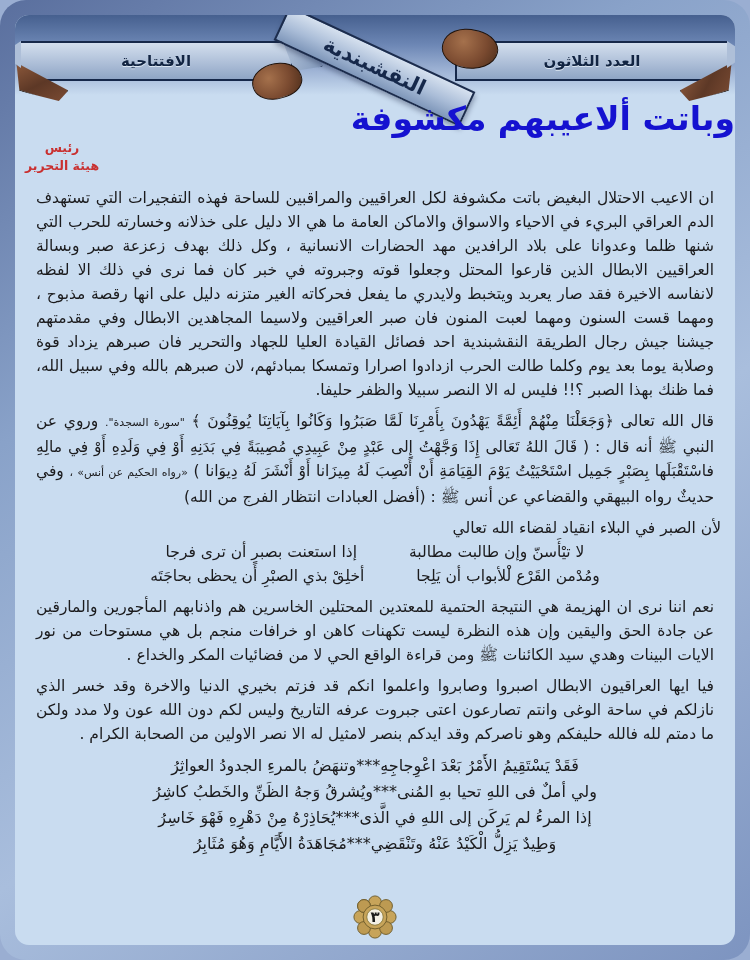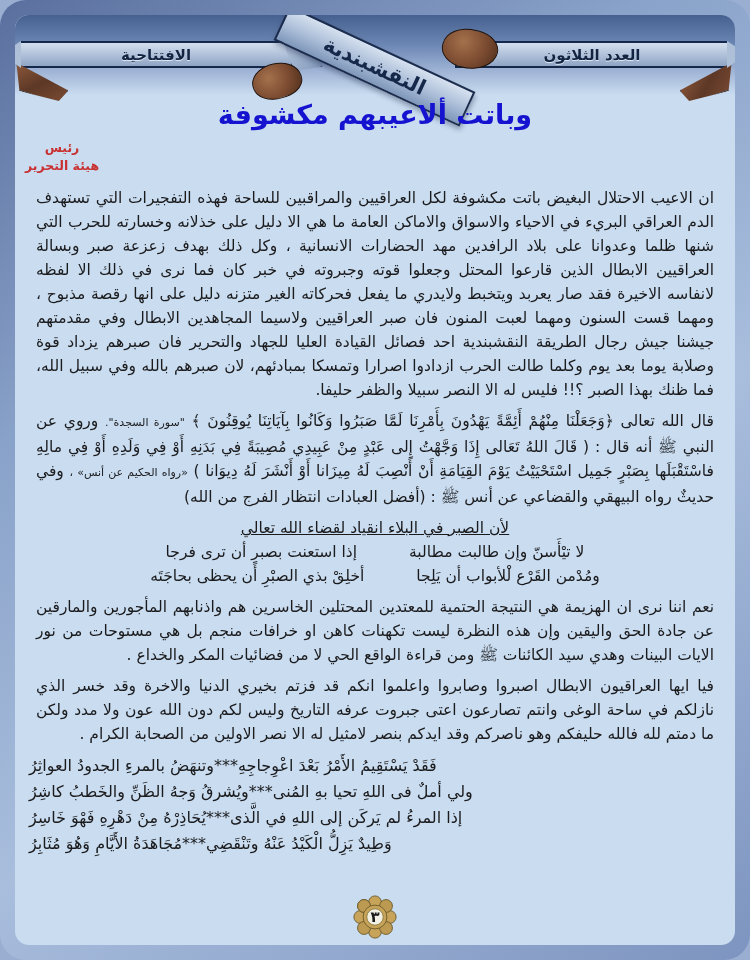--- a/index.html
+++ b/index.html
@@ -24,21 +24,21 @@
     position:relative;
   }
   
   .header-band {
     position:relative;
     height:162px;
     background:linear-gradient(to bottom,#46608f 0px,#6d87b5 30px,#9db2d4 55px,#c9dcf0 80px);
   }
   .banner {
     position:absolute; top:26px;
-    height:27px; width:272px;
+    height:40px; width:272px;
     background:linear-gradient(to bottom,#d3dfee 0%,#aebfd8 55%,#8fa5c5 100%);
     border-top:2px solid #16284a; border-bottom:2px solid #16284a;
     display:flex; align-items:center; justify-content:center;
   }
   .banner-text {
     font-weight:bold; font-size:15px; color:#122442;
     text-shadow:0 1px 0 #dbe6f2;
   }
   .banner-right { right:8px; border-left:2px solid #16284a; }
   .banner-left  { left:6px;  border-right:2px solid #16284a; }
@@ -82,47 +82,47 @@
   .ribbon-tail {
     position:absolute; left:34px; top:8px;
     width:34px; height:52px;
     background:linear-gradient(135deg,#b9c9de,#7e95b8);
     border:1px solid #1c2c4c;
     transform:rotate(-30deg);
     clip-path:polygon(20% 0,100% 10%,80% 100%,0 80%);
   }
   .title {
     position:absolute; top:84px; left:0;
-    width:100%; text-align:center;
-    font-size:27px; font-weight:bold;
+    width:100%; text-align:right;
+    font-size:33px; font-weight:bold;
     color:#1512d0;
     letter-spacing:0.5px;
   }
   .byline {
     position:absolute; top:124px; right:608px;
     width:130px; text-align:center;
     color:#c93030; font-weight:bold;
     font-size:12.5px; line-height:1.45;
   }
   
   .body-text {
     padding:2px 14px 0 14px;
     font-size:15.5px; line-height:24px;
     color:#1b1b1d;
     text-align:justify;
   }
   .body-text p { margin:7px; }
   .cite { font-size:11px; }
   .verse { font-weight:normal; }
-  .center-line { text-align:center;text-decoration:underline; }
+  .center-line { text-align:right; }
   .couplet {
     display:flex; justify-content:center; gap:52px;
     text-align:center;
   }
-  .poem { text-align:left; line-height:26px; font-size:16px; }
+  .poem { text-align:center; line-height:26px; font-size:16px; }
   
   .page-number {
     position:absolute; bottom:6px; left:50%;
     transform:translateX(-50%);
     width:46px; height:44px;
   }
   .page-number .num {
     position:absolute; top:50%; left:50%;
     transform:translate(-50%,-52%);
     font-size:15px; font-weight:bold; color:#1a1a1a;

